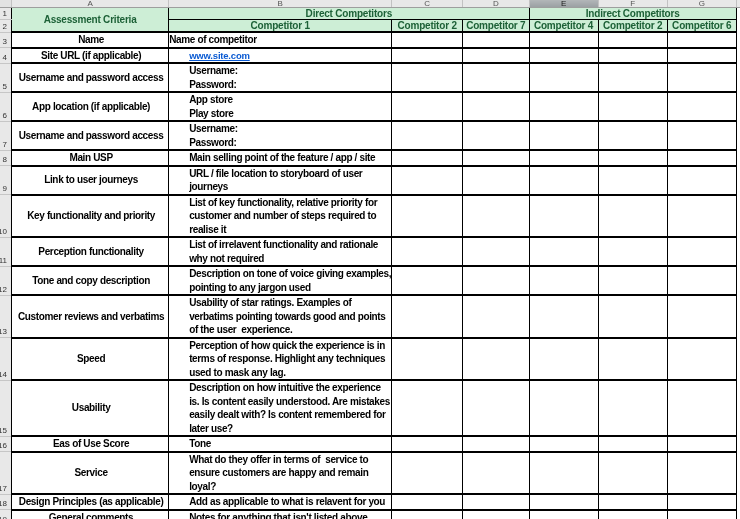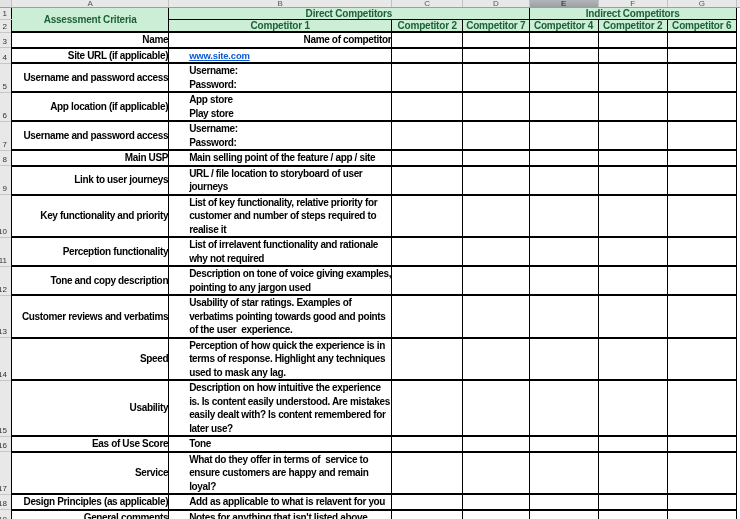--- a/index.html
+++ b/index.html
@@ -33,28 +33,28 @@
     text-align:center;vertical-align:middle;letter-spacing:-0.2px;
     border:1px solid #000;
   }
   .green.botthick{border-bottom-width:2px;}
 
   
   .crit,.desc,.empty{
     border:solid #000;border-width:2px 1px;background:#fff;
   }
   .crit{
-    font-size:10px;font-weight:700;text-align:right;vertical-align:middle;
+    font-size:10px;font-weight:700;text-align:center;vertical-align:middle;
     padding-left:2px;white-space:pre;letter-spacing:-0.35px;line-height:13.5px;
   }
   .desc{
     font-size:10px;font-weight:700;text-align:left;vertical-align:middle;
     padding-left:20px;white-space:pre;letter-spacing:-0.35px;line-height:13.5px;
   }
-  .desc.center{text-align:right;padding-left:0;}
+  .desc.center{text-align:left;padding-left:0;}
   a.sitelink{color:#0b5bd3;font-size:9.5px;font-weight:700;text-decoration:underline;letter-spacing:-0.2px;}
 
   .h1{height:12px}.h1b{height:13px}.h2{height:26px}.h3{height:40px}.h4{height:55px}
   .hr1{height:9px}.hr2{height:12px}
   .filler{border:none;background:#fff;}
 </style>
 </head>
 <body>
 
 <table>

